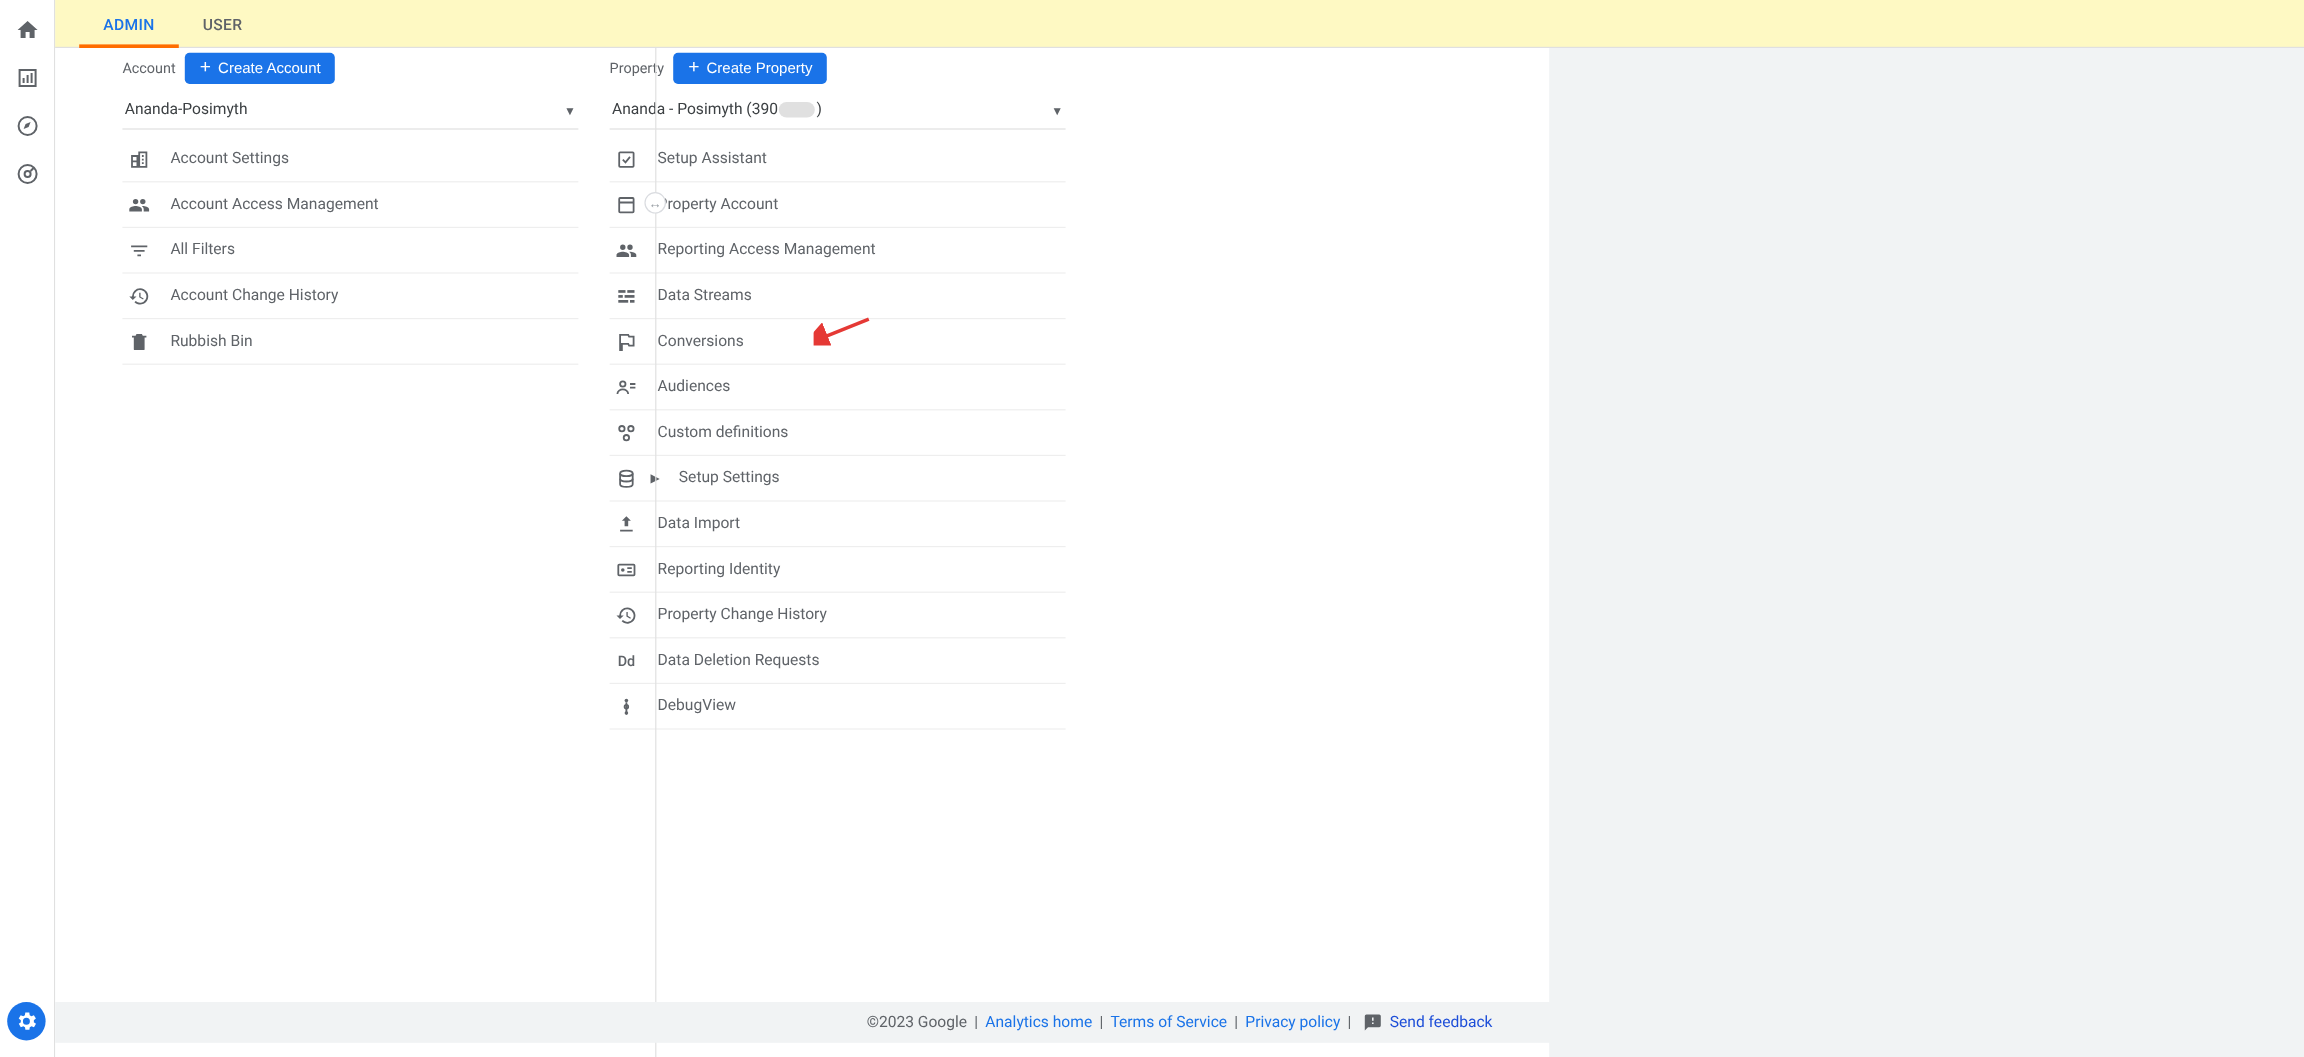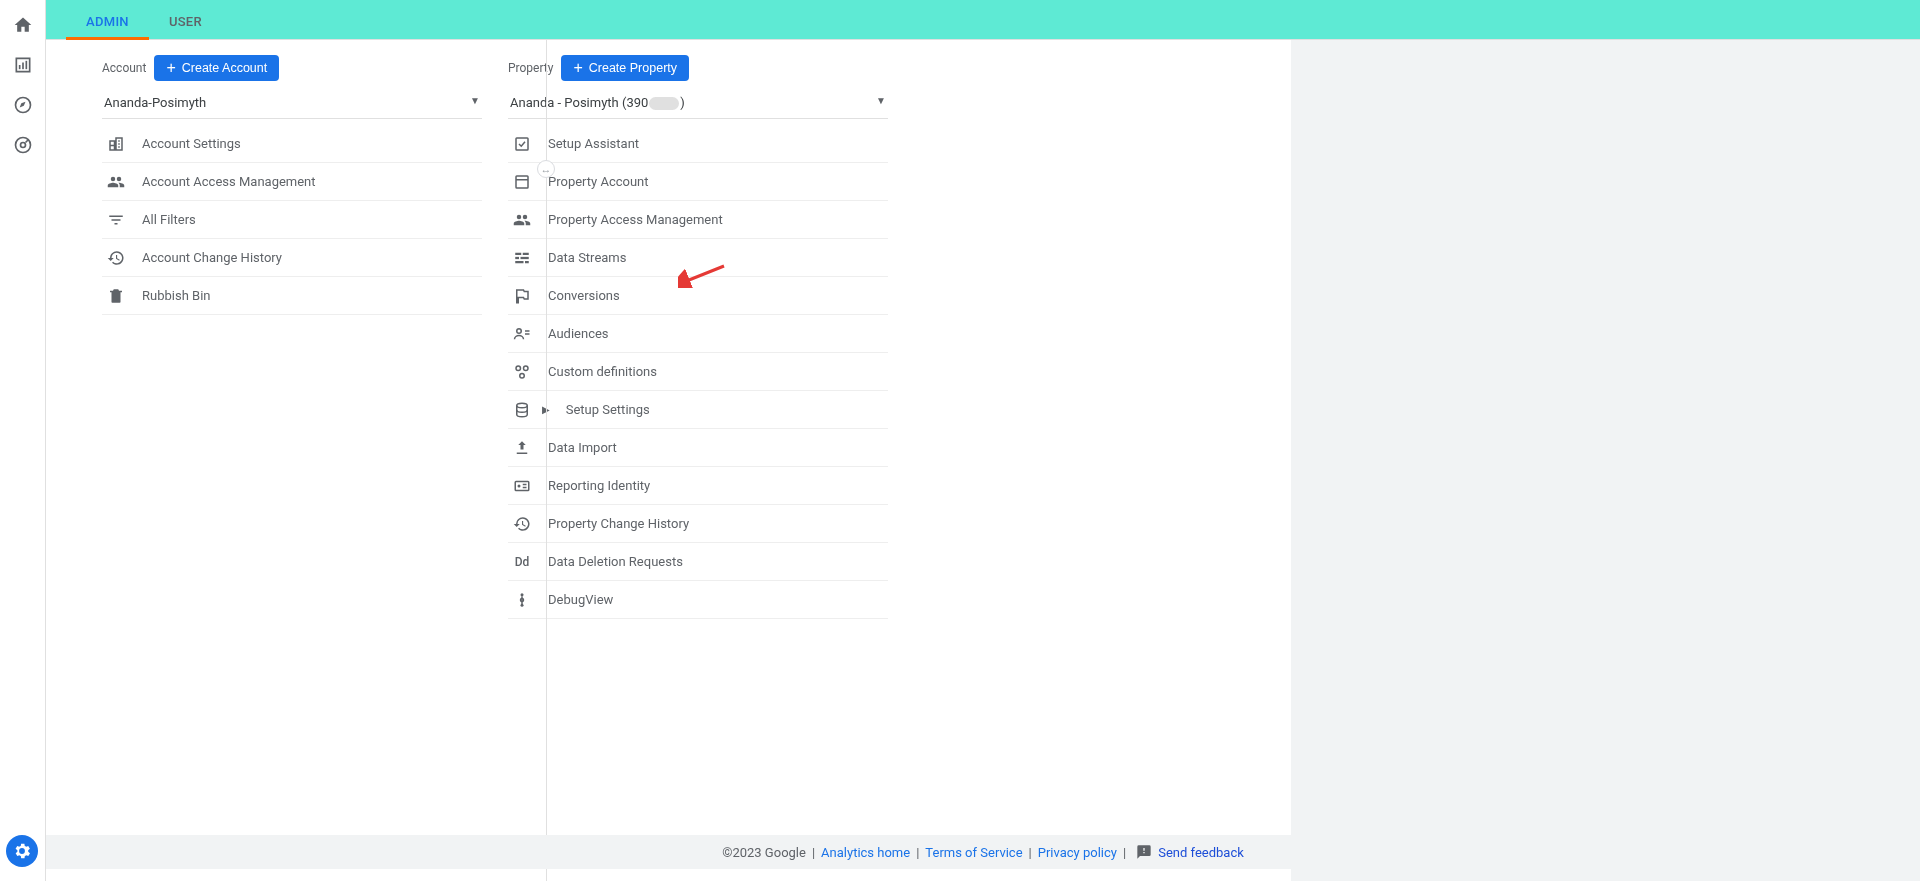--- a/index.html
+++ b/index.html
@@ -50,21 +50,21 @@
   .content {
     position: absolute;
     left: 46px; right: 0; top: 0; bottom: 0;
     display: flex;
     flex-direction: column;
   }
 
   
   .tabs {
     height: 40px;
-    background: #5eead4;
+    background: #fef9c3;
     display: flex;
     align-items: flex-end;
     padding-left: 20px;
     border-bottom: 1px solid #e0e0e0;
     gap: 0;
   }
   .tab {
     padding: 10px 20px 10px 20px;
     font-size: 13px;
     font-weight: 500;
@@ -89,21 +89,21 @@
     flex: 1;
     margin: 0 0 0 0;
     background: #fff;
     width: 1245px;
     position: relative;
     overflow: hidden;
   }
 
   .columns {
     display: flex;
-    padding: 15px 0 0 56px;
+    padding: 4px 0 0 56px;
     height: 100%;
     position: relative;
   }
 
   .col {
     width: 405px;
     margin-right: 0;
   }
   .col.account { width: 380px; }
   .col.property { width: 380px; margin-left: 26px; }
@@ -149,21 +149,21 @@
     border-radius: 4px;
     font-size: 12.5px;
     font-weight: 500;
     padding: 5px 12px;
     cursor: pointer;
   }
   .create-btn .plus { font-size: 16px; line-height: 1; font-weight: 400; }
 
   .selector {
     display: flex;
-    align-items: flex-start;
+    align-items: flex-end;
     justify-content: space-between;
     border-bottom: 1px solid #e0e0e0;
     padding: 6px 2px 8px 2px;
     font-size: 13px;
     color: #3c4043;
     cursor: pointer;
     margin-bottom: 6px;
   }
   .selector .caret { color: #5f6368; font-size: 10px; }
   .selector .redact {
@@ -363,21 +363,21 @@
                 </svg>
               </span>
             <span class="label">Property Account</span>
           </div>
           <div class="menu-item">
             <span class="micon">
                 <svg viewBox="0 0 24 24">
                   <path d="M16 11a3 3 0 1 0-3-3 3 3 0 0 0 3 3zm-8 0a3 3 0 1 0-3-3 3 3 0 0 0 3 3zm0 2c-2.3 0-7 1.2-7 3.5V19h14v-2.5C15 14.2 10.3 13 8 13zm8 0c-.3 0-.6 0-.9.1 1.2.9 1.9 2 1.9 3.4V19h6v-2.5c0-2.3-4.7-3.5-7-3.5z"></path>
                 </svg>
               </span>
-            <span class="label">Property Access Management</span>
+            <span class="label">Reporting Access Management</span>
           </div>
           <div class="menu-item">
             <span class="micon">
                 <svg viewBox="0 0 24 24">
                   <rect x="3" y="5" width="8" height="3"></rect>
                   <rect x="13" y="5" width="8" height="3"></rect>
                   <rect x="3" y="10.5" width="5" height="3"></rect>
                   <rect x="10" y="10.5" width="11" height="3"></rect>
                   <rect x="3" y="16" width="11" height="3"></rect>
                   <rect x="16" y="16" width="5" height="3"></rect>

